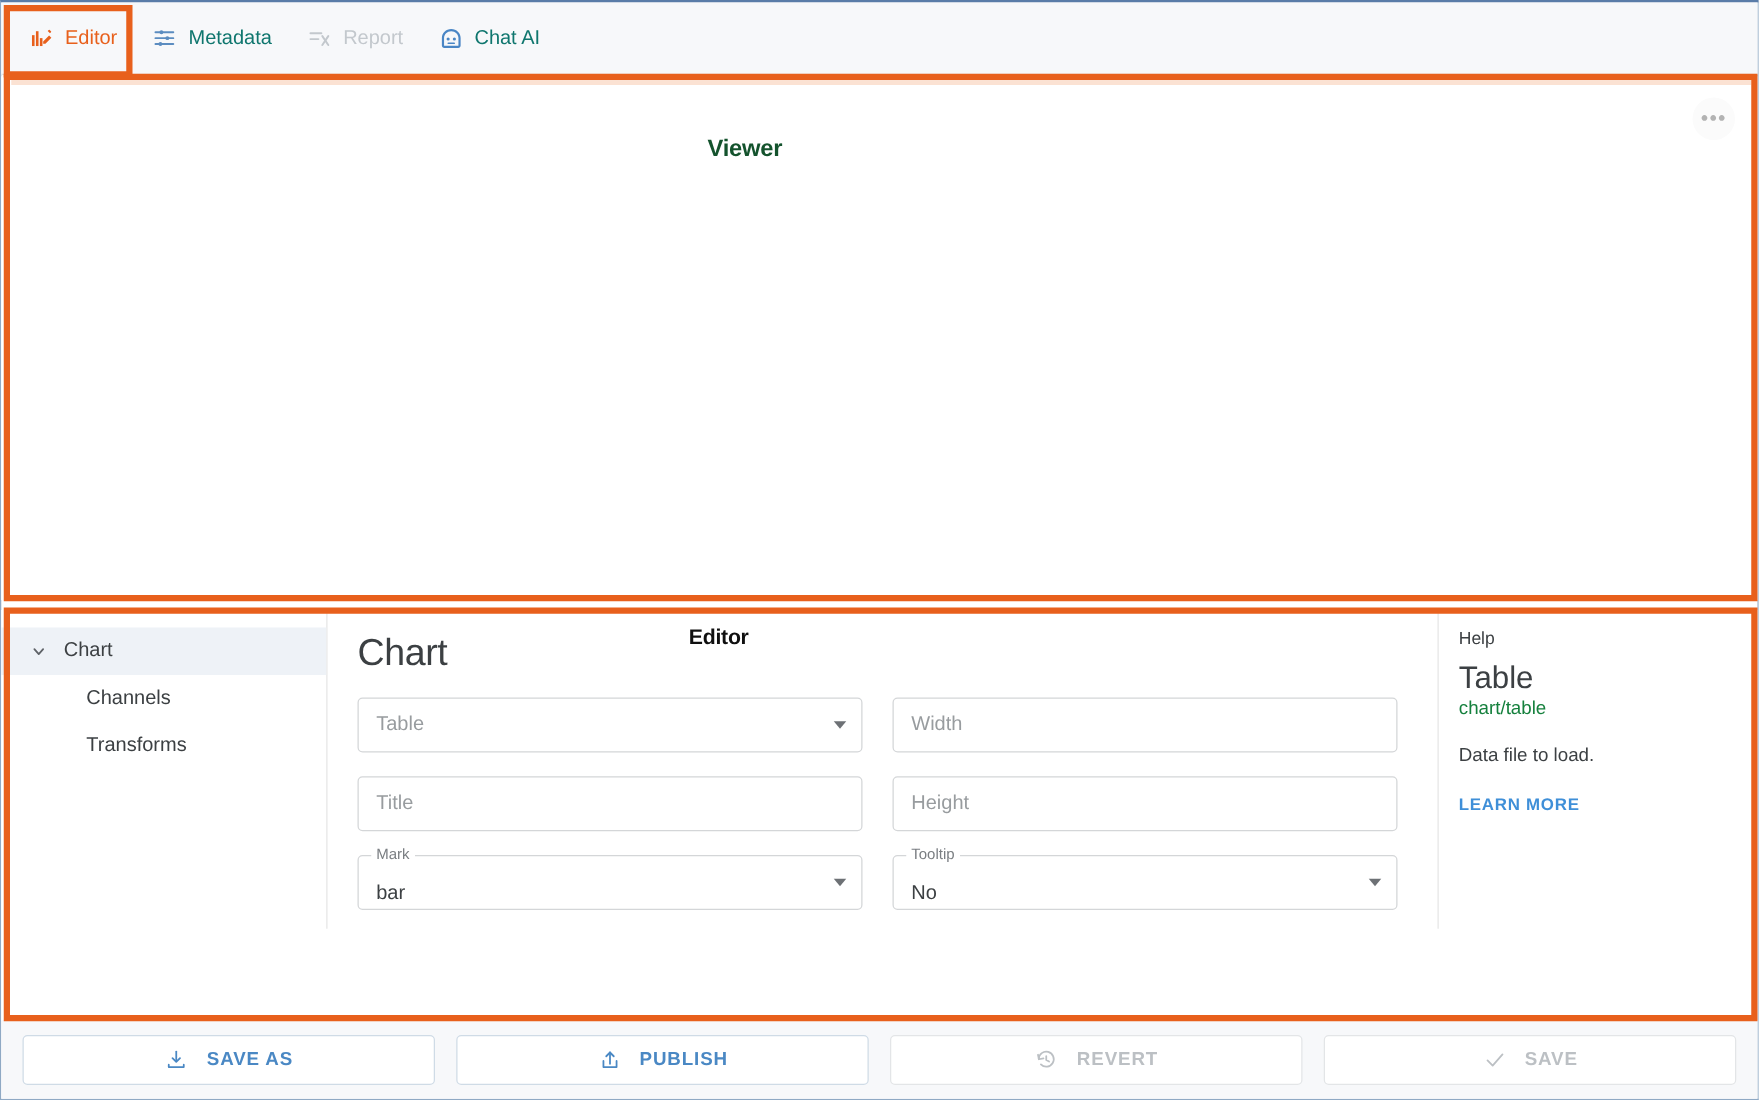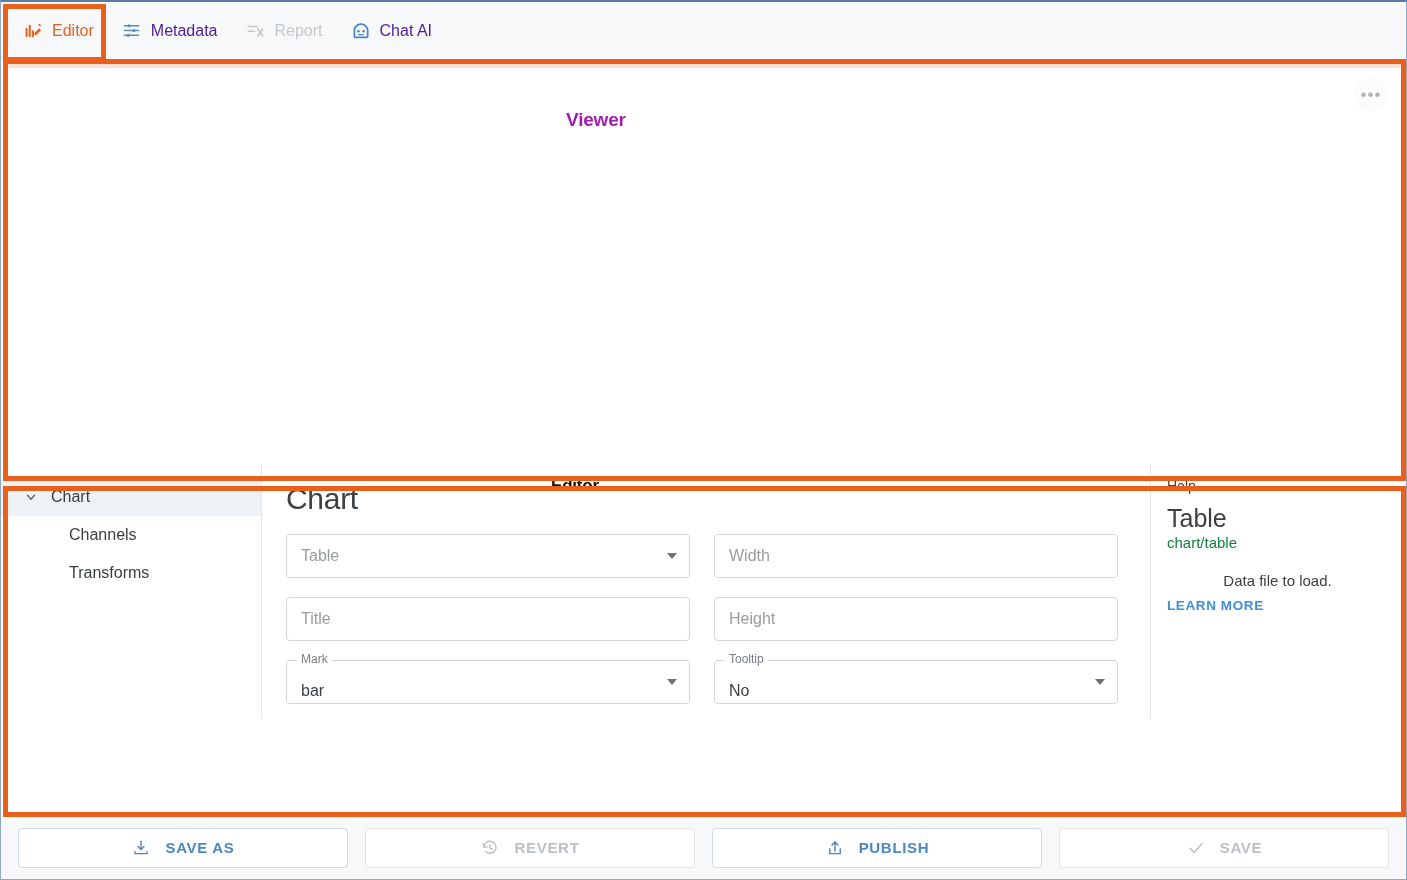--- a/index.html
+++ b/index.html
@@ -35,21 +35,21 @@
     padding-left: 8px;
     border-bottom: 1px solid #e2e6ea;
   }
   .tab {
     display: flex;
     align-items: center;
     gap: 9px;
     height: 56px;
     padding: 0 14px;
     font-size: 16px;
-    color: #4c1d95;
+    color: #0f766e;
     cursor: pointer;
     white-space: nowrap;
   }
   .tab.active { color: #e8601c; }
   .tab.disabled { color: #c3c8cd; cursor: default; }
   .tab .ico { display: flex; align-items: center; justify-content: center; width: 20px; height: 20px; }
 
   
   .viewer {
     position: absolute;
@@ -57,21 +57,21 @@
     width: 1405px;
     height: 419px;
     background: #ffffff;
   }
   .viewer-label {
     position: absolute;
     left: 565px;
     top: 48px;
     font-size: 19px;
     font-weight: bold;
-    color: #a21caf;
+    color: #14532d;
     letter-spacing: -0.2px;
   }
   .more-btn {
     position: absolute;
     right: 18px;
     top: 17px;
     width: 34px; height: 34px;
     border-radius: 50%;
     background: #fbfbfb;
     display: flex;
@@ -82,21 +82,21 @@
   .more-btn span {
     color: #b3b3b3;
     font-size: 17px;
     line-height: 8px;
     letter-spacing: 1px;
   }
 
   
   .editor {
     position: absolute;
-    left: 0; top: 462px;
+    left: 0; top: 486px;
     width: 1405px;
     height: 329px;
     background: #ffffff;
     display: flex;
   }
 
   .editor-nav {
     width: 261px;
     flex: 0 0 261px;
     padding-top: 14px;
@@ -196,27 +196,27 @@
   .help {
     width: 256px;
     flex: 0 0 256px;
     border-left: 1px solid #e6e6e6;
     padding: 14px 18px 0 16px;
     height: 255px;
   }
   .help-kicker { font-size: 14px; color: #3c4043; margin-bottom: 10px; }
   .help-title { font-size: 25px; color: #3c4043; font-weight: 400; line-height: 28px; }
   .help-sub { font-size: 15px; color: #15803d; margin-top: 2px; }
-  .help-desc { font-size: 15px; color: #3c4043; margin-top: 21px; text-align: center; }
+  .help-desc { font-size: 15px; color: #3c4043; margin-top: 21px; }
   .help-link {
     font-size: 13.5px;
     color: #3f8fd8;
     font-weight: bold;
     letter-spacing: 0.6px;
-    margin-top: 9px;
+    margin-top: 23px;
     display: inline-block;
     cursor: pointer;
   }
 
   
   .footer {
     position: absolute;
     left: 0; bottom: 0;
     width: 1405px;
     height: 63px;
@@ -420,42 +420,42 @@
       <span class="ico">
         <svg width="18" height="18" viewBox="0 0 24 24" fill="none" stroke="#4a88c4" stroke-width="1.9" stroke-linecap="round" stroke-linejoin="round">
           <path d="M12 3v10"></path>
             <polyline points="8,10 12,14 16,10"></polyline>
           <path d="M4 17v2.5h16V17"></path>
         </svg>
       </span>
       <span>SAVE AS</span>
     </div>
 
+    <div class="act">
+      <span class="ico">
+        <svg width="18" height="18" viewBox="0 0 24 24" fill="none" stroke="#4a88c4" stroke-width="1.9" stroke-linecap="round" stroke-linejoin="round">
+          <path d="M12 16V4"></path>
+            <polyline points="8,8 12,4 16,8"></polyline>
+          <path d="M5 13v6.5h14V13"></path>
+        </svg>
+      </span>
+      <span>PUBLISH</span>
+    </div>
+
     <div class="act disabled">
       <span class="ico">
         <svg width="18" height="18" viewBox="0 0 24 24" fill="none" stroke="#bcc0c4" stroke-width="1.9" stroke-linecap="round" stroke-linejoin="round">
           <path d="M4 11a8 8 0 1 1 2.3 5.7"></path>
           <polyline points="3.2,6.4 4.2,11.2 9,10.2"></polyline>
           <polyline points="12,8 12,12 15,13.6"></polyline>
         </svg>
       </span>
       <span>REVERT</span>
     </div>
 
-    <div class="act">
-      <span class="ico">
-        <svg width="18" height="18" viewBox="0 0 24 24" fill="none" stroke="#4a88c4" stroke-width="1.9" stroke-linecap="round" stroke-linejoin="round">
-          <path d="M12 16V4"></path>
-            <polyline points="8,8 12,4 16,8"></polyline>
-          <path d="M5 13v6.5h14V13"></path>
-        </svg>
-      </span>
-      <span>PUBLISH</span>
-    </div>
-
     <div class="act disabled">
       <span class="ico">
         <svg width="18" height="18" viewBox="0 0 24 24" fill="none" stroke="#bcc0c4" stroke-width="1.9" stroke-linecap="round" stroke-linejoin="round">
           <polyline points="4,12.5 9.5,18 20,6"></polyline>
         </svg>
       </span>
       <span>SAVE</span>
     </div>
   </div>
 

